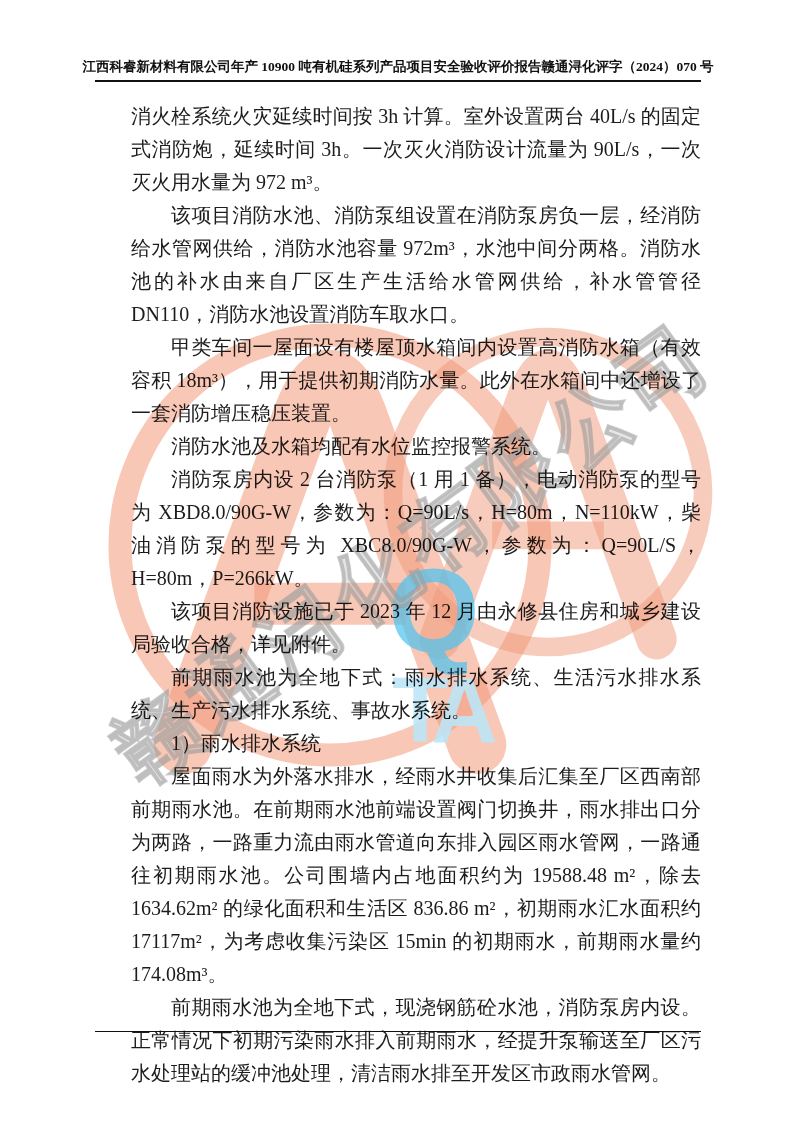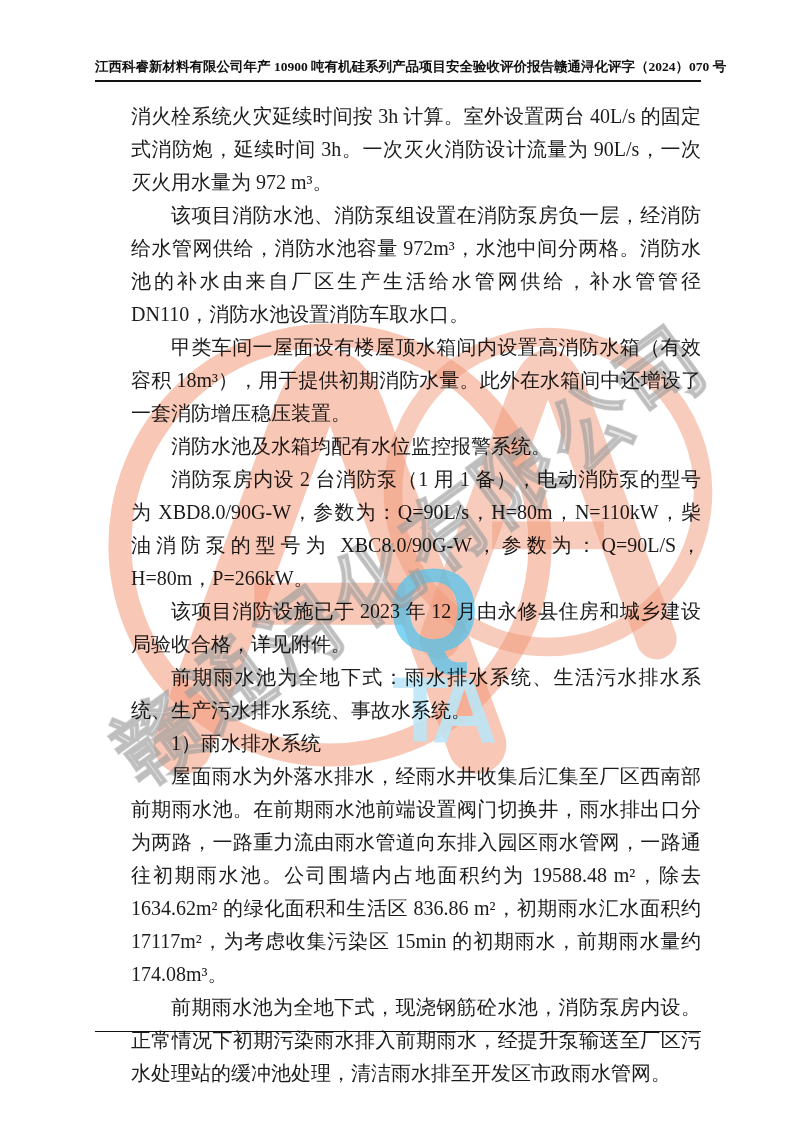--- a/index.html
+++ b/index.html
@@ -7,21 +7,21 @@
     position:relative;
     width:793px;height:1122px;
     background:#ffffff;
     overflow:hidden;
     font-family:"Liberation Serif","DejaVu Serif",serif;
     color:#1c1c1c;
   }
   
   .header{
     position:absolute;left:95px;right:92px;top:58px;
-    display:flex;justify-content:space-between;align-items:flex-end;
+    display:flex;justify-content:center;align-items:flex-end;
     font-size:13.5px;font-weight:bold;color:#111;
     border-bottom:2px solid #111;
     padding-bottom:4px;
     white-space:nowrap;
   }
   
   .doc-body{
     position:absolute;left:95px;right:92px;top:100px;
     font-size:20px;line-height:33px;
     text-align:justify;

